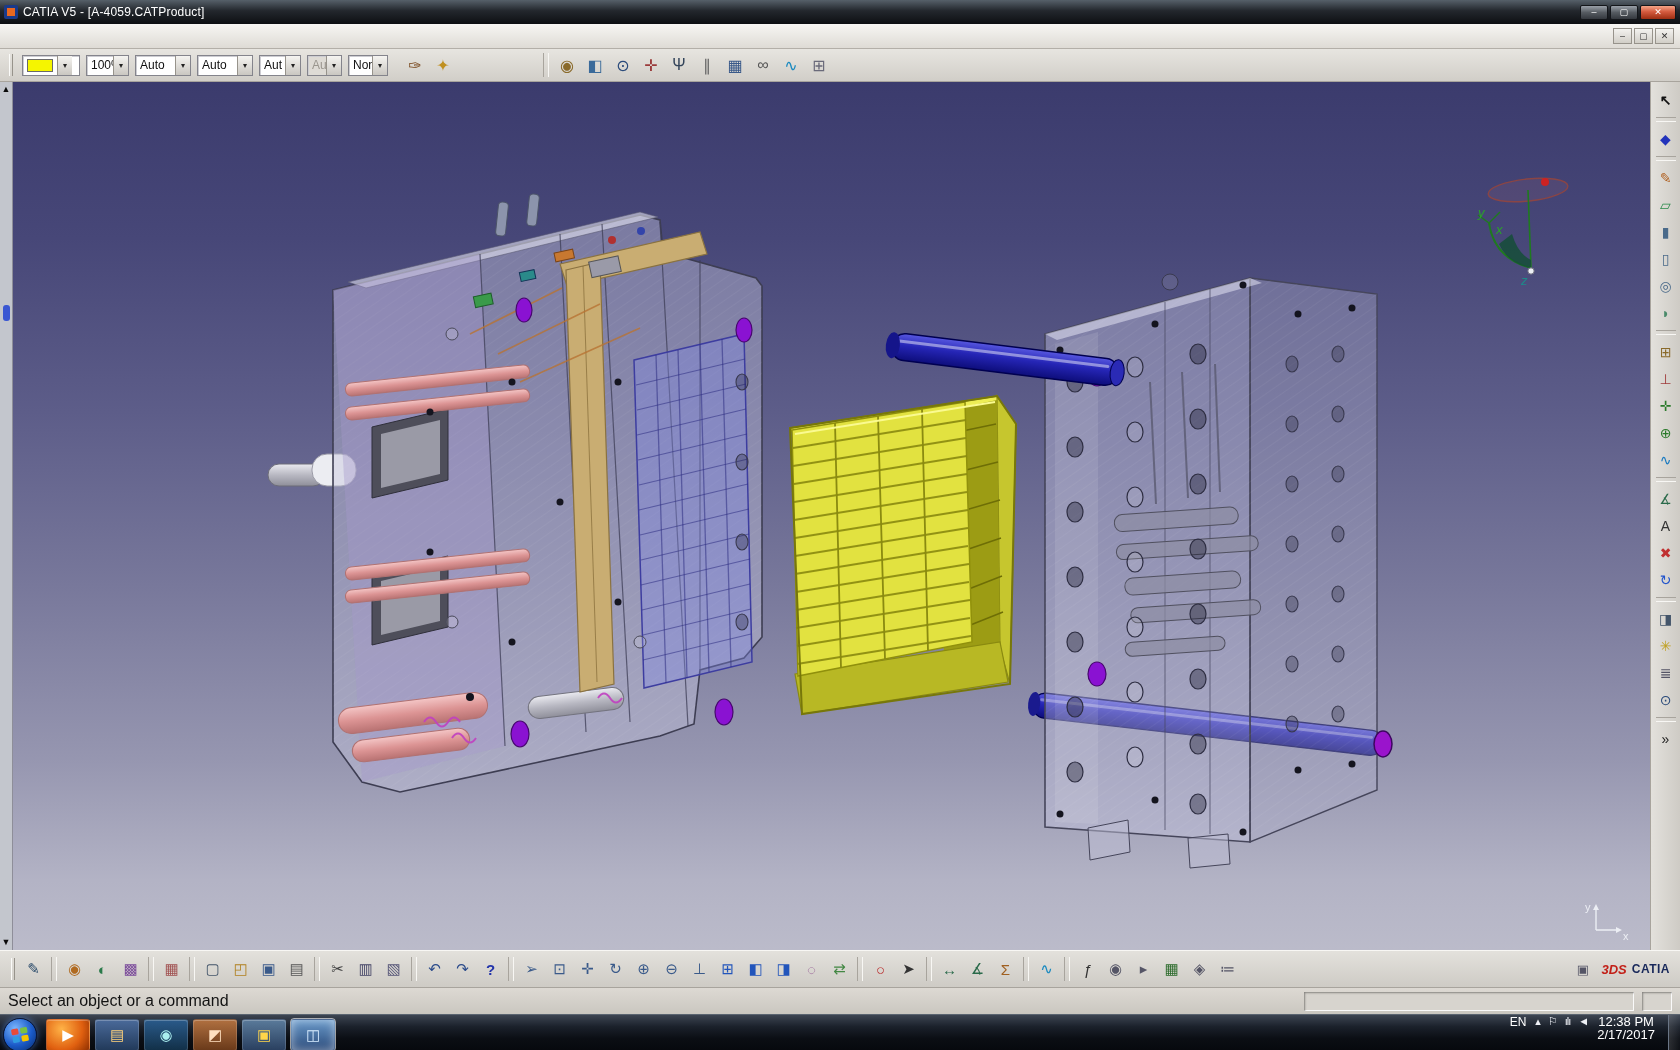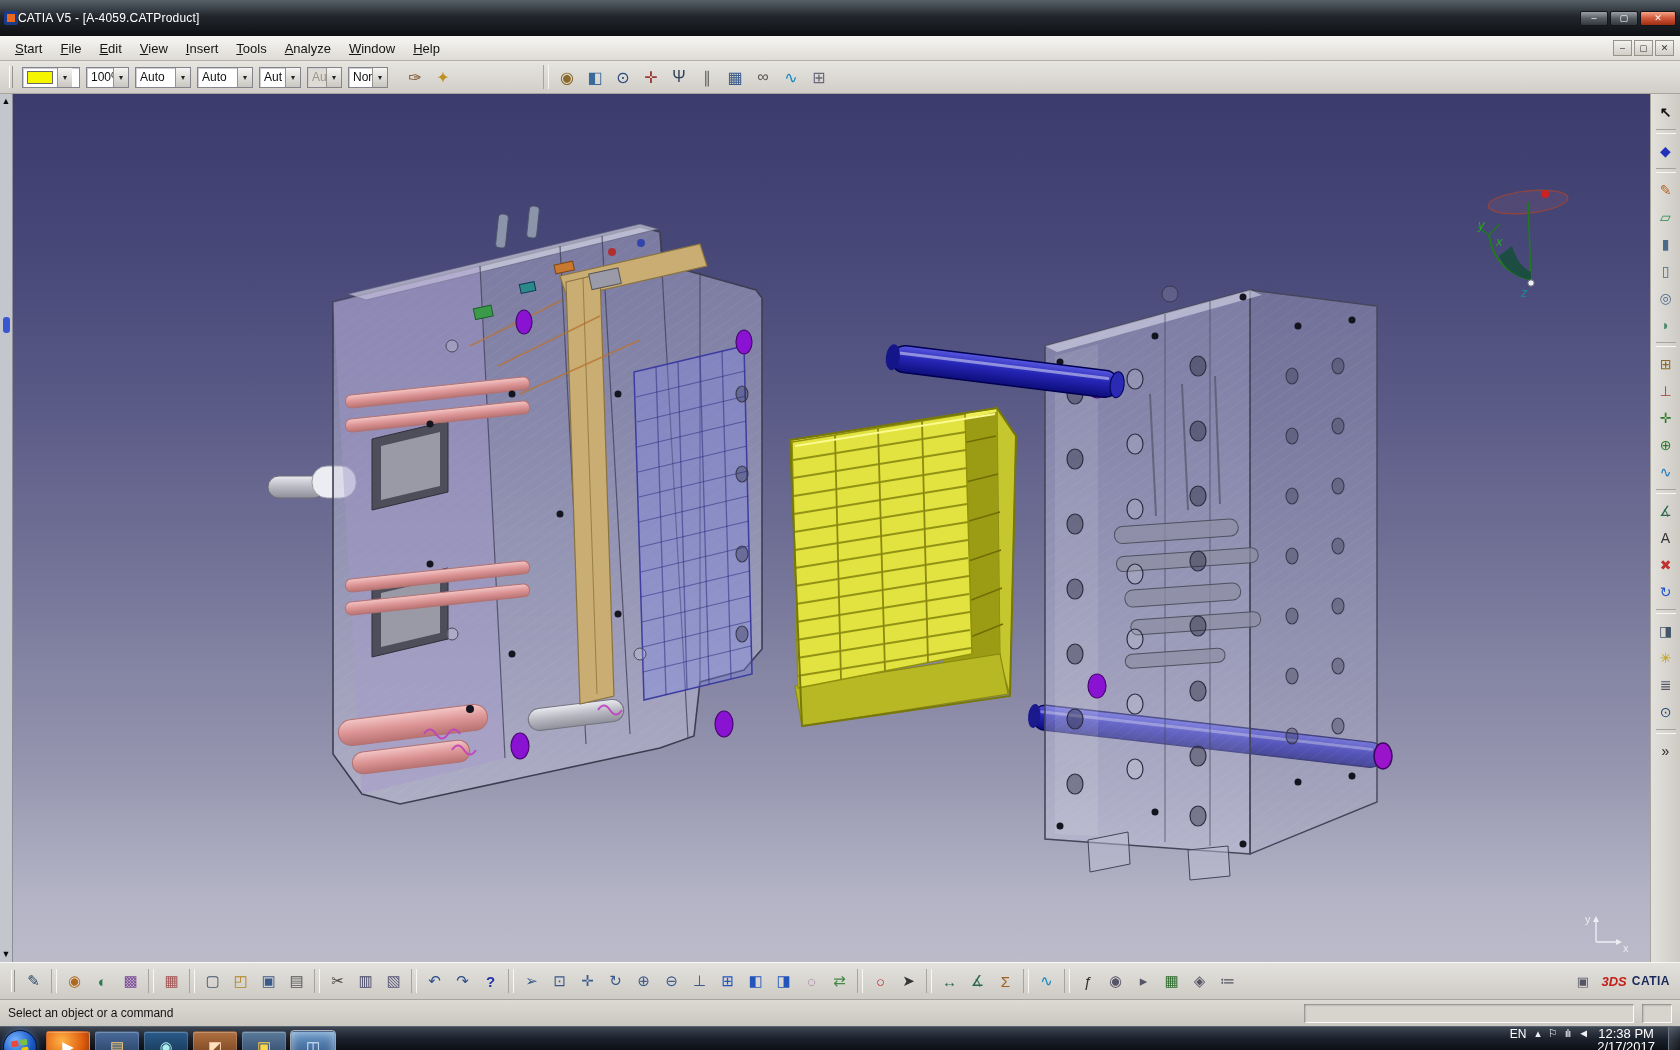--- a/index.html
+++ b/index.html
@@ -1,21 +1,21 @@
 <!DOCTYPE html>
 <html><head>
 <meta charset="utf-8">
 <style>
   *{box-sizing:border-box;margin:0;padding:0}
   html,body{background:#000}
   body{font-family:"Liberation Sans",sans-serif}
   .screen{position:relative;width:1680px;height:1050px;overflow:hidden;background:#d6d3ce;font-size:12px}
 
   
-  .titlebar{height:36px;display:flex;align-items:center;padding:0 4px;
+  .titlebar{height:24px;display:flex;align-items:center;gap:5px;padding:0 4px;
     background:linear-gradient(#566069,#23272d 45%,#0d0f12);color:#fff}
   .app-ico{display:flex;align-items:center}
   .title-text{flex:1;font-size:12px;letter-spacing:.2px}
   .winbtns{display:flex;gap:2px}
   .winbtn{width:28px;height:15px;border:1px solid #14161a;border-radius:2px;display:flex;align-items:center;justify-content:center;
     font-size:9px;color:#fff;background:linear-gradient(#9aa0a8,#565b61 50%,#34383e)}
   .winbtn.close{width:36px;background:linear-gradient(#f4a588,#d45a3e 45%,#9e2e12)}
 
   
   .menubar{height:25px;display:flex;align-items:center;background:linear-gradient(#f7f6f3,#dedbd5);
@@ -64,21 +64,21 @@
   
   .bottom-toolbar{height:37px;display:flex;align-items:center;background:linear-gradient(#e3e1dc,#cecbc5);
     border-top:1px solid #f8f7f4;padding:0 8px;gap:2px}
   .bottom-toolbar .tbi{width:27px;height:27px;font-size:15px}
   .brand{margin-left:auto;display:flex;align-items:center;gap:5px;padding-right:2px}
   .brand-mark{color:#c22018;font-weight:bold;font-style:italic;font-size:13px}
   .brand-name{color:#18285a;font-weight:bold;font-size:12px;letter-spacing:.5px}
 
   
   .statusbar{height:27px;display:flex;align-items:center;background:linear-gradient(#ddd9d3,#cac7c0);
-    border-top:1px solid #a8a49d;padding:0 8px;font-size:12px;color:#131313;gap:8px}
+    border-top:1px solid #a8a49d;padding:0 8px;font-size:16px;color:#131313;gap:8px}
   .status-msg{flex:1}
   .status-field{height:19px;background:#d7d4ce;box-shadow:inset 1px 1px 2px rgba(0,0,0,.38),inset -1px -1px 0 #fff}
   .status-field.wide{width:330px}
   .status-field.small{width:30px}
 
   
   .taskbar{height:40px;display:flex;align-items:center;gap:5px;padding:0 0 0 3px;
     background:linear-gradient(#3d4552,#1b212b 30%,#0b0e14 60%,#05070b);border-top:1px solid #5a6470}
   .start-orb{width:34px;height:34px;flex:none;border-radius:50%;border:1px solid #09173a;
     background:radial-gradient(circle at 35% 30%,#7ab6ff,#1a5ac8 55%,#072a66);
@@ -108,31 +108,20 @@
     </span>
     <span class="title-text">CATIA V5 - [A-4059.CATProduct]</span>
     <span class="winbtns">
       <span class="winbtn">–</span>
       <span class="winbtn">▢</span>
       <span class="winbtn close">✕</span>
     </span>
   </div>
 
   <div class="menubar">
-    <div class="menu-items">
-      <span class="menu-item">Start</span>
-        <span class="menu-item">File</span>
-        <span class="menu-item">Edit</span>
-        <span class="menu-item">View</span>
-        <span class="menu-item">Insert</span>
-        <span class="menu-item">Tools</span>
-        <span class="menu-item">Analyze</span>
-        <span class="menu-item">Window</span>
-        <span class="menu-item">Help</span>
-    </div>
     <div class="mdi-btns">
       <span class="mdi-btn">–</span>
       <span class="mdi-btn">▢</span>
       <span class="mdi-btn">✕</span>
     </div>
   </div>
 
   <div class="toolbar-top">
     <span class="tb-handle"></span>
     <div class="combo" style="width:58px">

